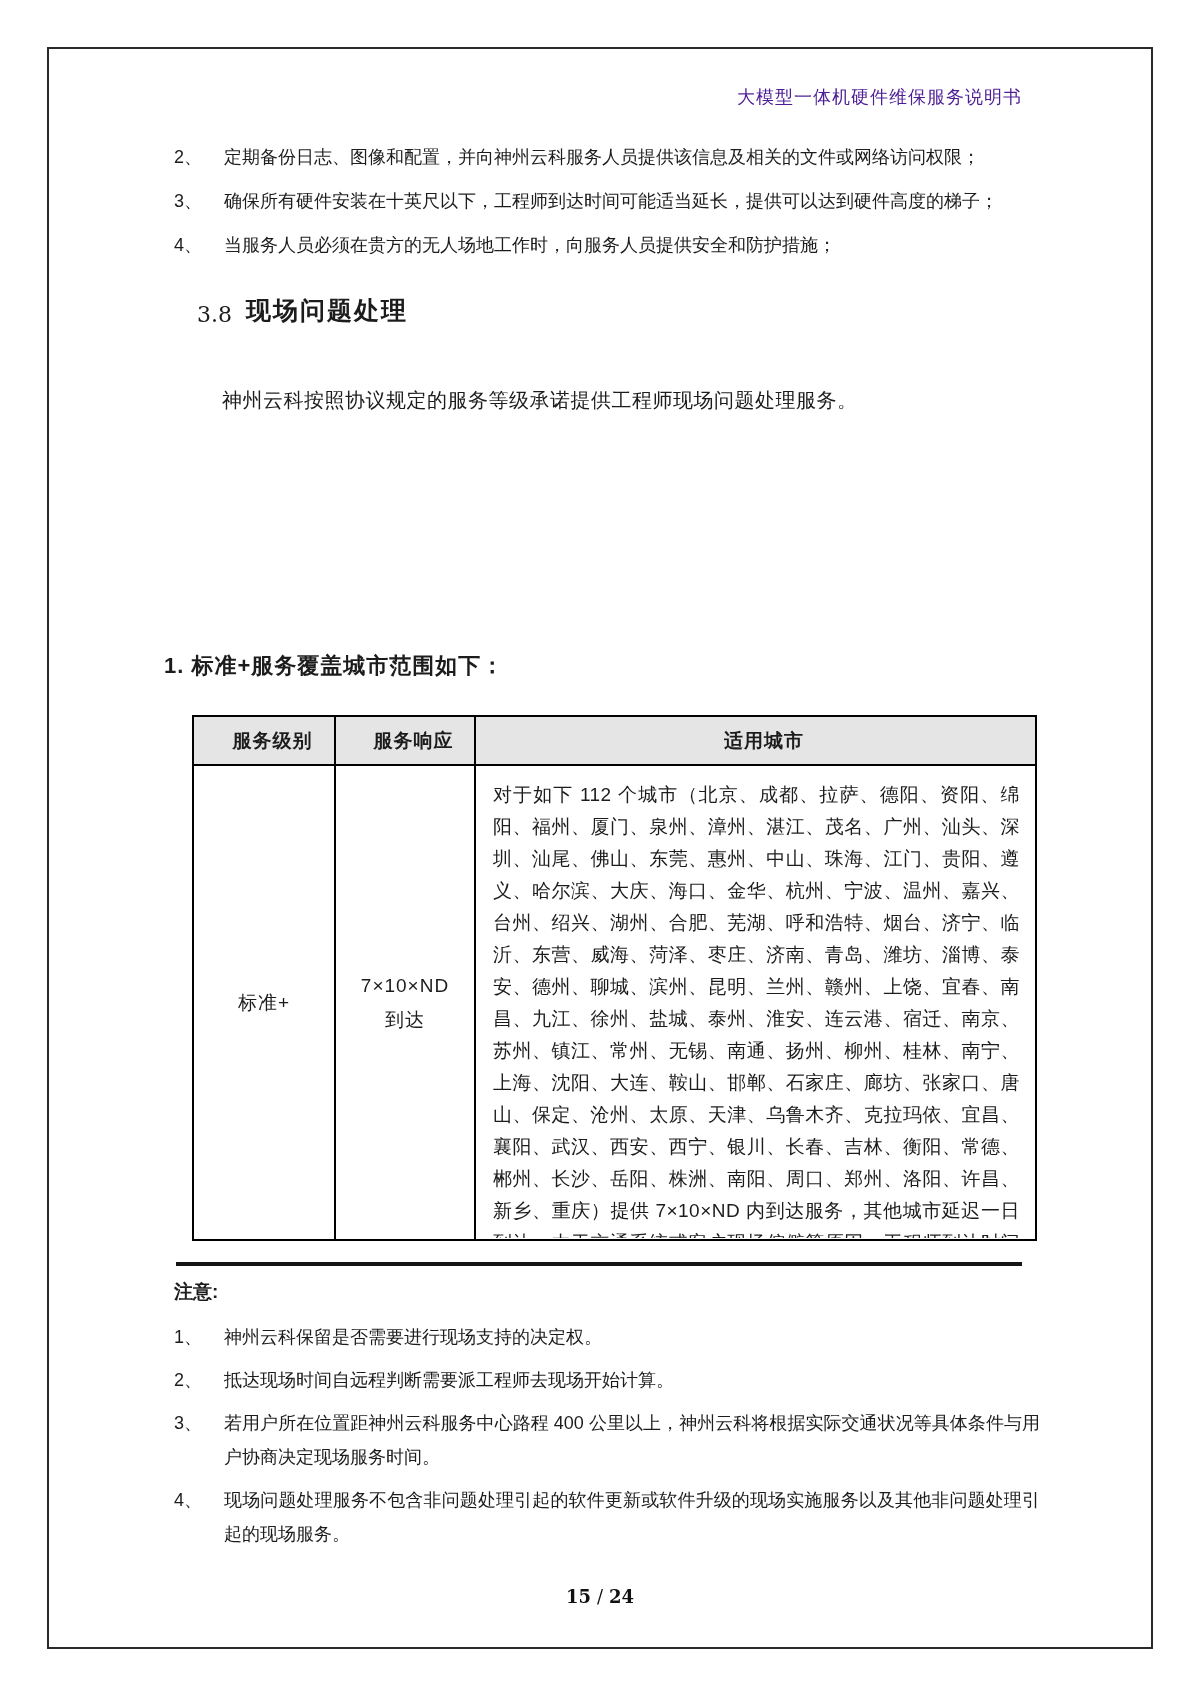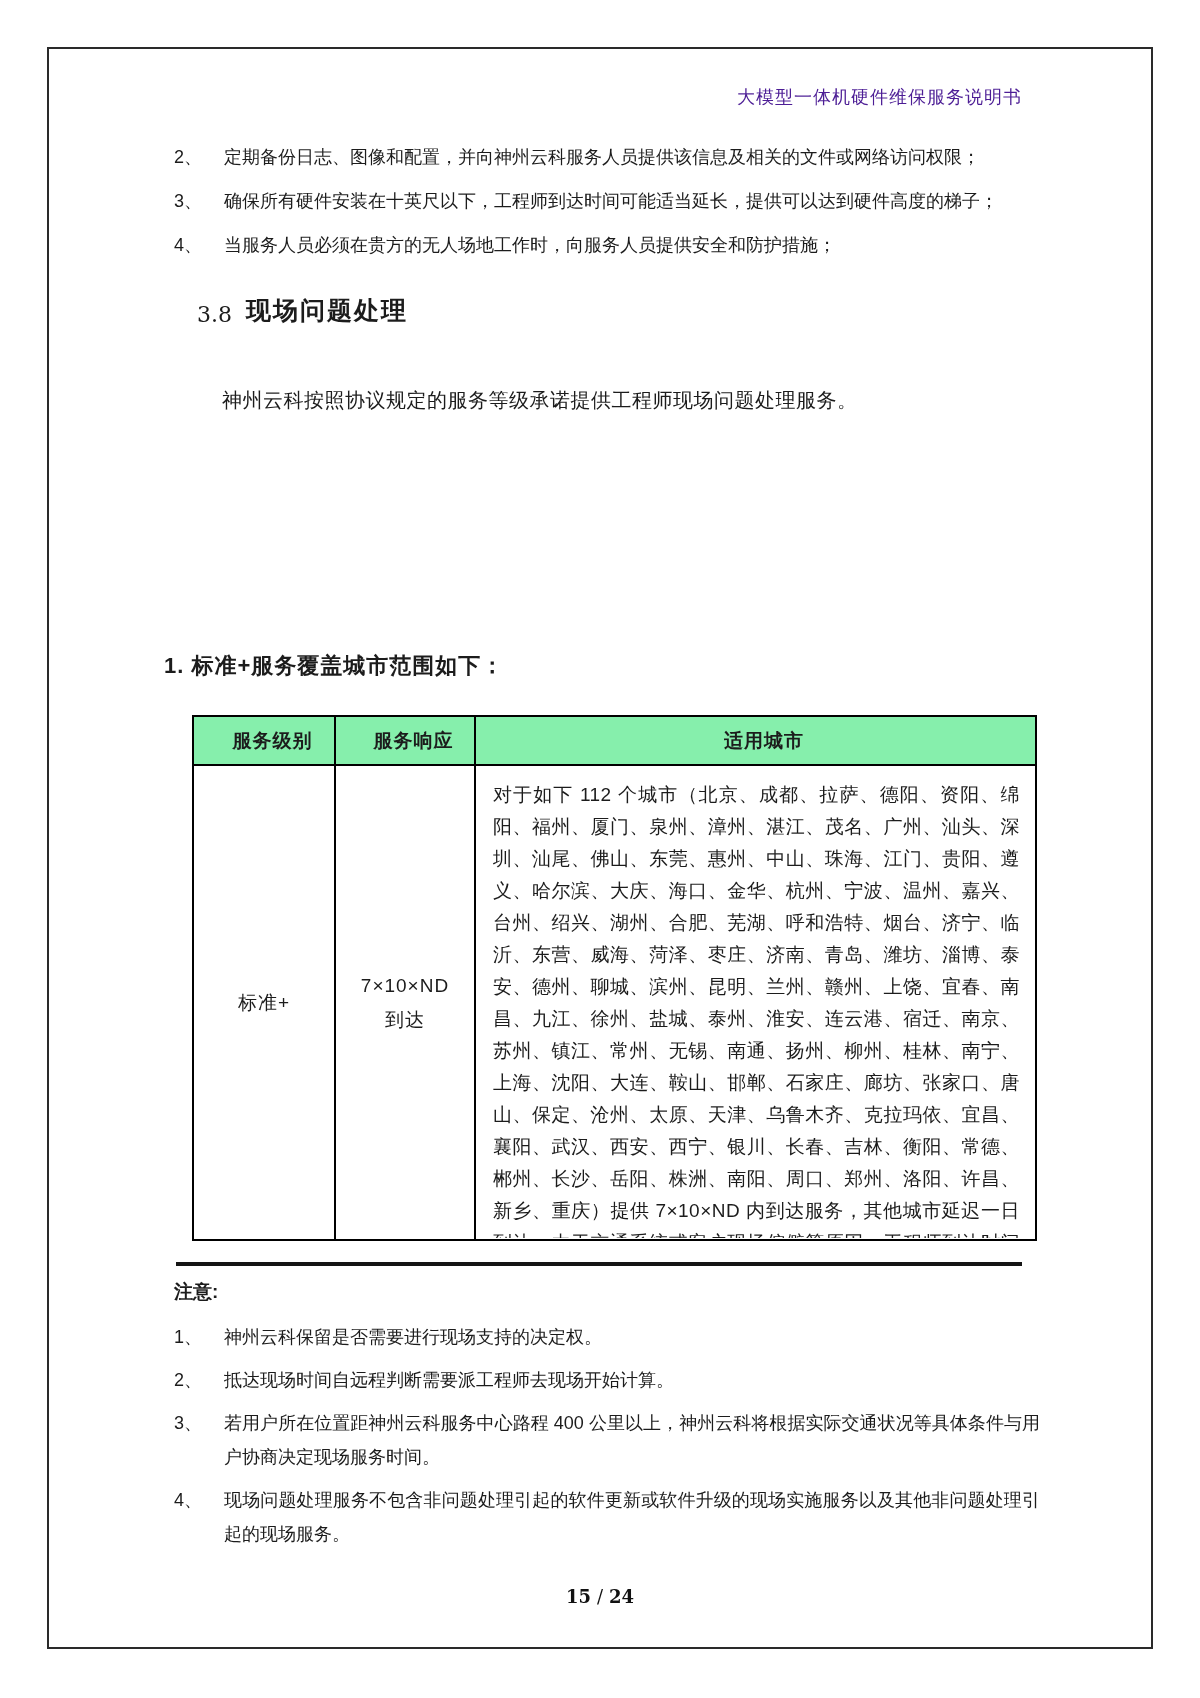--- a/index.html
+++ b/index.html
@@ -94,21 +94,21 @@
     top: 715px;
     width: 845px;
     border-collapse: collapse;
     table-layout: fixed;
   }
   .service-table th, .service-table td {
     border: 2px solid #000000;
   }
   .service-table th {
     height: 45px;
-    background: #86efac;
+    background: #e5e5e5;
     font-size: 19px;
     font-weight: bold;
     letter-spacing: 1px;
     text-align: center;
     vertical-align: middle;
     padding-left: 18px;
   }
   .col-level { width: 141px; }
   .col-response { width: 139px; }
   .col-cities { width: 557px; }

